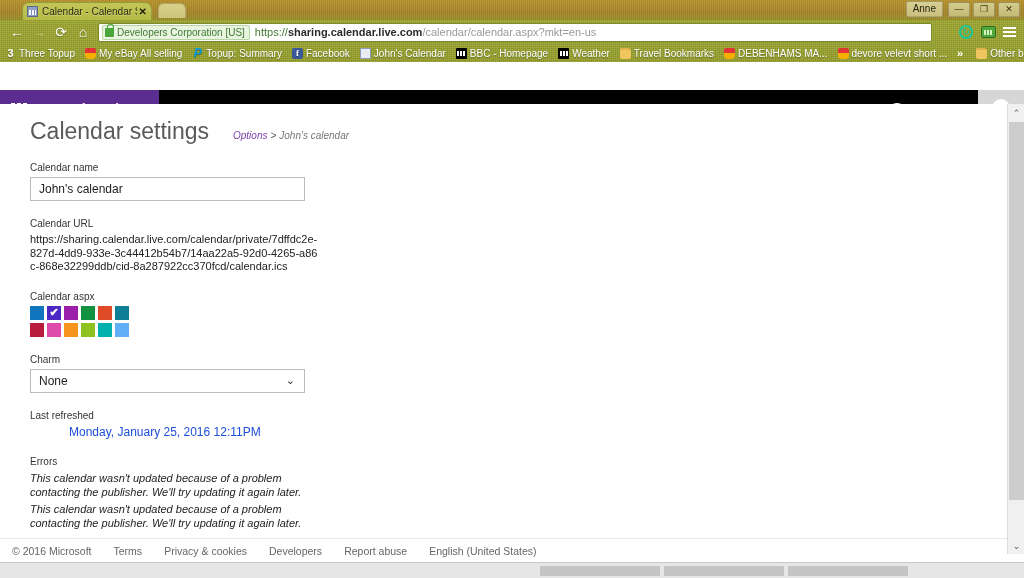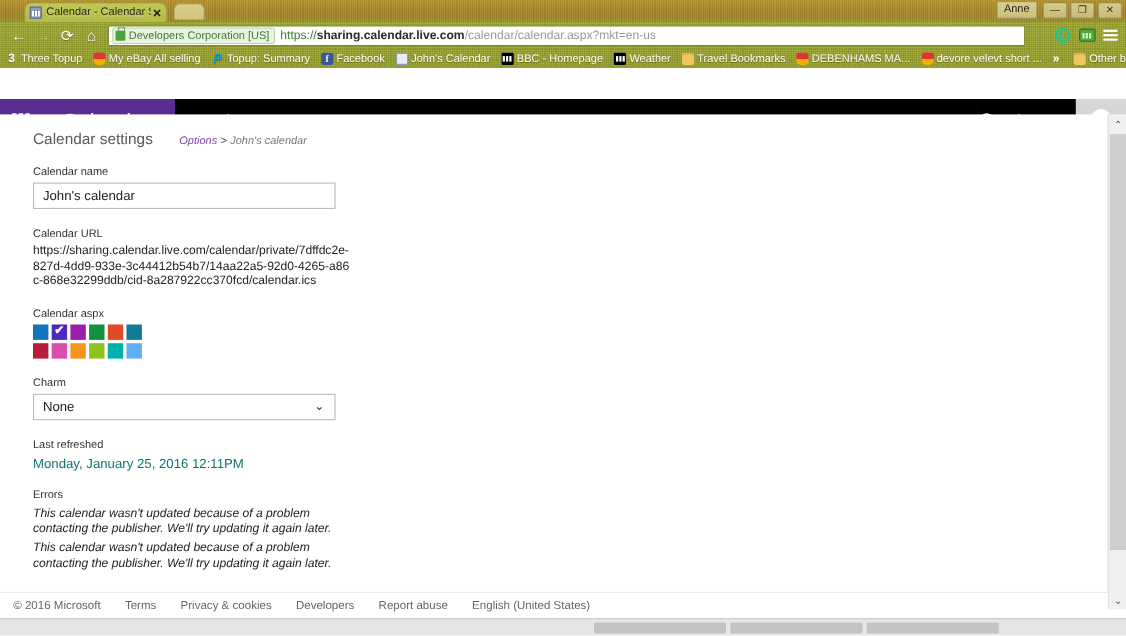--- a/index.html
+++ b/index.html
@@ -300,21 +300,21 @@
   
   .content {
     position: absolute; top: 42px; left: 0;
     width: 1007px; height: 450px;
     background: #ffffff;
     padding: 14px 0 0 30px;
     overflow: hidden;
   }
   .page-title-row { display: flex; align-items: baseline; gap: 24px; }
   .page-title {
-    font-size: 14px; color: #5a5a5a; font-weight: normal;
+    font-size: 23px; color: #5a5a5a; font-weight: normal;
     margin: 0;
   }
   .breadcrumb { font-size: 10px; color: #777777; font-style: italic; }
   .breadcrumb a { color: #7a3fa8; text-decoration: none; cursor: pointer; }
   .breadcrumb .sep { color: #555; margin: 0 3px; }
 
   .field-label {
     font-size: 10px; color: #333333;
     margin: 17px 0 4px 0;
   }
@@ -355,21 +355,21 @@
     font-size: 12px; color: #222222;
     display: flex; align-items: center;
     padding: 0 8px;
     cursor: pointer;
   }
   .select-chev {
     position: absolute; right: 8px; top: 5px;
     font-size: 11px; color: #333333;
     pointer-events: none;
   }
-  .value-text { font-size: 12px; color: #0f766e; margin-top: 2px; }
+  .value-text { font-size: 12px; color: #1d4ed8; margin-top: 2px; margin-left: 39px; }
   .error-text {
     font-size: 11px; color: #222222; line-height: 14.5px;
     width: 300px; margin-top: 2px; font-style: italic;
   }
   .section-title {
     font-size: 19px; color: #5a5a5a; font-weight: normal;
     margin: 22px 0 0 0;
   }
 
   

